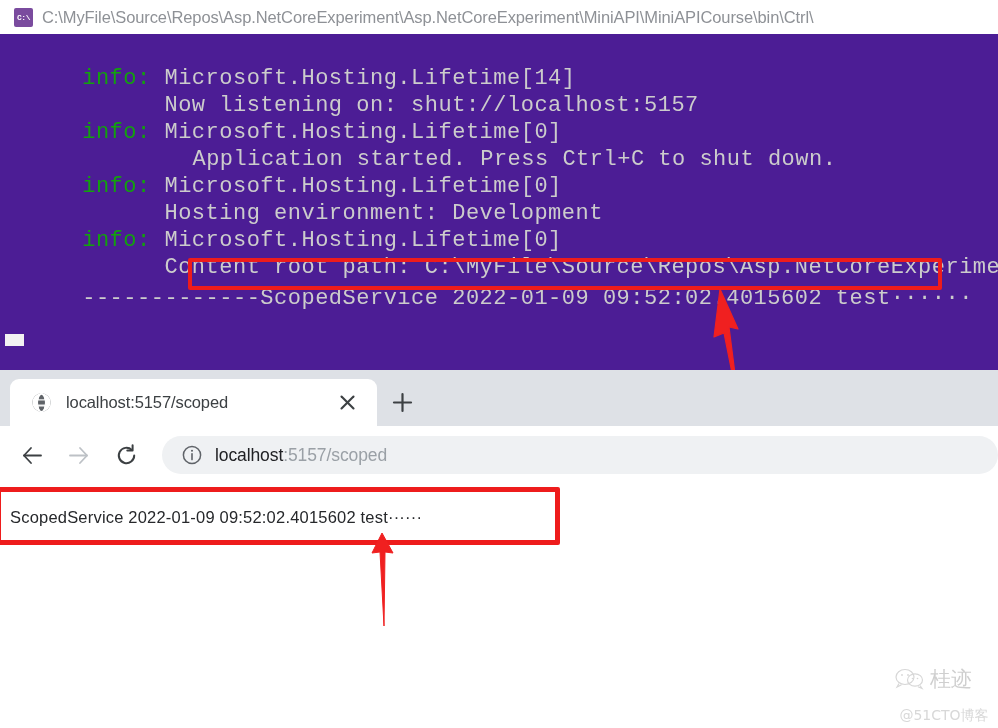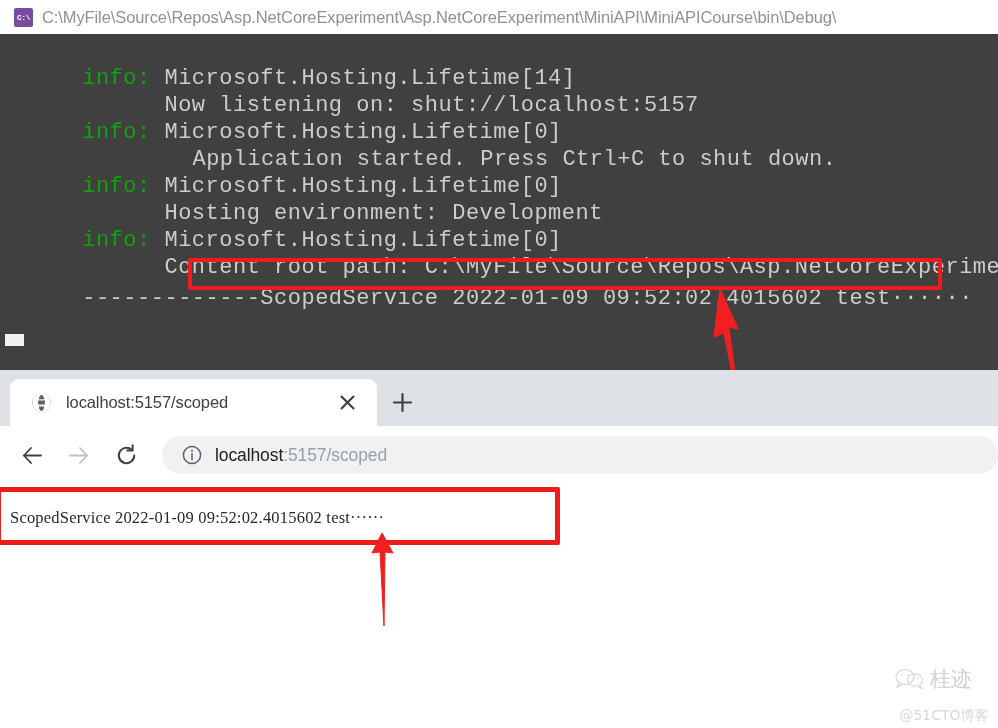--- a/index.html
+++ b/index.html
@@ -29,21 +29,21 @@
     font-family:"Liberation Mono", monospace;letter-spacing:-0.5px;
   }
   #console-titlebar .title-text{
     font-size:16.5px;color:#8e9196;white-space:nowrap;
     font-family:"Liberation Sans", sans-serif;
     letter-spacing:-0.1px;
   }
 
   #console-body{
     position:absolute;left:0;top:34px;width:998px;height:432px;
-    background:#404040;
+    background:#4c1d95;
     overflow:hidden;
   }
   .cline{
     position:absolute;left:0;
     white-space:pre;
     font-family:"Liberation Mono","DejaVu Sans Mono",monospace;
     font-size:22px;line-height:27px;
     color:#cccccc;
     letter-spacing:0.5px;
   }
@@ -122,21 +122,21 @@
     font-size:17.5px;color:#9aa0a6;white-space:nowrap;letter-spacing:-0.1px;
   }
   #omnibox .url-text .host{color:#202124;}
 
   #viewport{
     position:absolute;left:0;top:114px;width:998px;height:244px;
     background:#ffffff;
   }
   #page-text{
     position:absolute;left:10px;top:24px;
-    font-family:Liberation Serif, serif;
+    font-family:Liberation Sans, sans-serif;
     font-size:16.5px;color:#26282b;white-space:pre;
     letter-spacing:0.2px;
   }
   #page-hl-box{
     position:absolute;left:-4px;top:3px;width:564px;height:58px;
     border:5px solid #ee1c1c;box-sizing:border-box;
     border-radius:2px;
   }
 
   
@@ -156,21 +156,21 @@
     font-family:"DejaVu Sans", sans-serif;
   }
 </style>
 </head>
 <body>
 
 <div id="console-window">
 
   <div id="console-titlebar">
     <div class="cmd-icon">C:\</div>
-    <div class="title-text">C:\MyFile\Source\Repos\Asp.NetCoreExperiment\Asp.NetCoreExperiment\MiniAPI\MiniAPICourse\bin\Debug\</div>
+    <div class="title-text">C:\MyFile\Source\Repos\Asp.NetCoreExperiment\Asp.NetCoreExperiment\MiniAPI\MiniAPICourse\bin\Ctrl\</div>
   </div>
 
   <div id="console-body">
 
     <div class="cline" style="top:4px;">
       <span class="lvl">info: </span><span>Microsoft.Hosting.Lifetime[14]</span>
     </div>
 
     <div class="cline" style="top:31px;">
       <span class="lvl"></span><span>      Now listening on: shut://localhost:5157</span>

